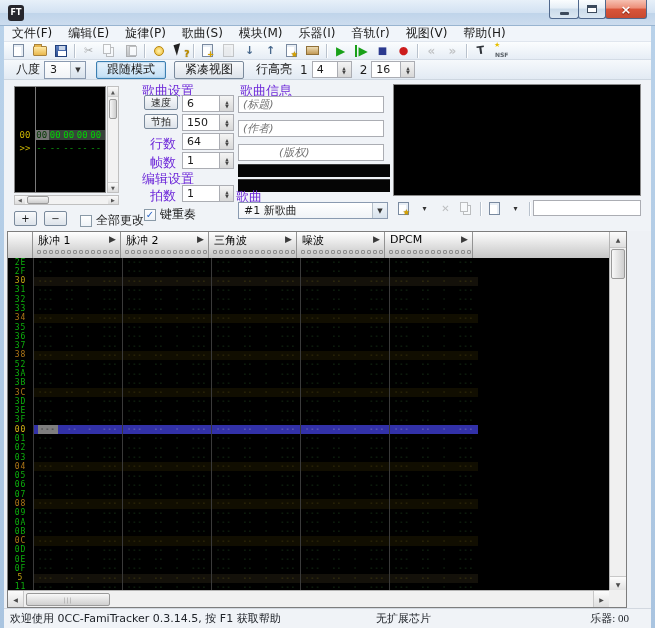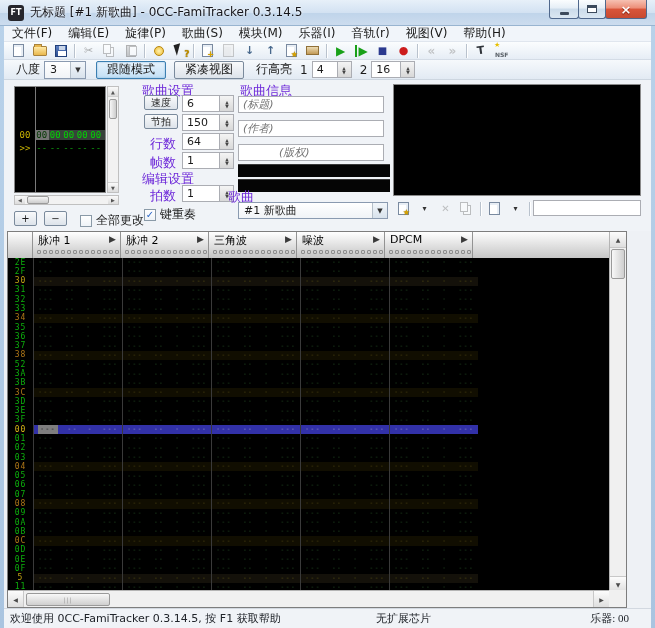--- a/index.html
+++ b/index.html
@@ -173,21 +173,20 @@
   .sb-inst{position:absolute;right:22px;top:2px;font-family:Liberation Serif, serif;}
   .sb-grip{position:absolute;right:1px;bottom:1px;font-size:9px;color:#b4bcc6;}
 </style>
 </head>
 <body>
 
 <div class="win">
 
   <div class="titlebar">
     <div class="appicon">FT</div>
-    <div class="title-text">无标题 [#1 新歌曲] - 0CC-FamiTracker 0.3.14.5</div>
     <div class="capbtns">
       <div class="cap cap-min">
           <span class="glyph-min"></span>
         </div>
       <div class="cap cap-max">
           <span class="glyph-max"></span>
         </div>
       <div class="cap cap-close">
           <span>×</span>
         </div>
@@ -393,21 +392,21 @@
       <span class="cb">✓</span>
       <span>键重奏</span>
     </div>
 
     <div class="plabel" style="left:236px;top:2px">歌曲信息</div>
     <input class="txtin" style="left: 234px; top: 16px;" placeholder="(标题)">
     <input class="txtin" style="left: 234px; top: 40px;" placeholder="(作者)">
     <input class="txtin" style="left: 234px; top: 64px; padding-left: 40px;" placeholder="(版权)">
     <div class="blackbar" style="top:84px"></div>
     <div class="blackbar" style="top:99px"></div>
-    <div class="plabel" style="left:224px;top:108px">歌曲</div>
+    <div class="plabel" style="left:232px;top:108px">歌曲</div>
     <span class="combo song-combo">
       <span class="val">#1 新歌曲</span>
       <span class="cbtn">▼</span>
     </span>
 
     <div class="instbox"></div>
     <div class="insttb" id="instToolbar">
         <span class="tbtn">
           <span class="ic ic-page-star">
             <i class="ov">★</i>

